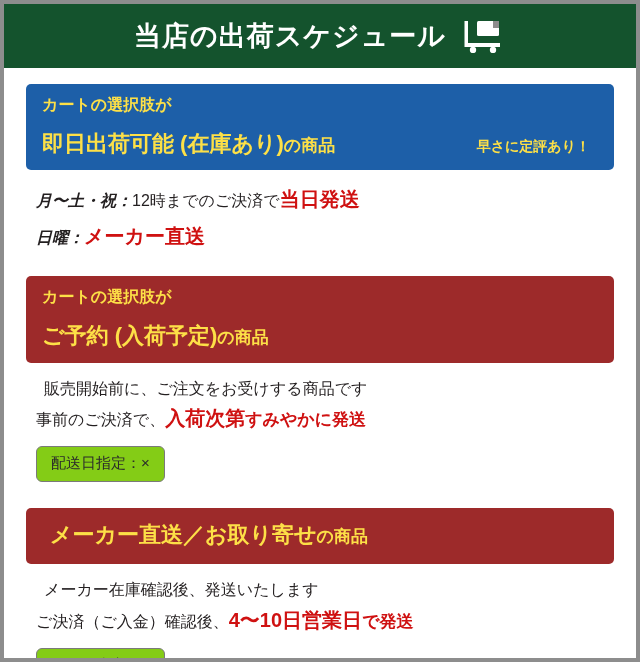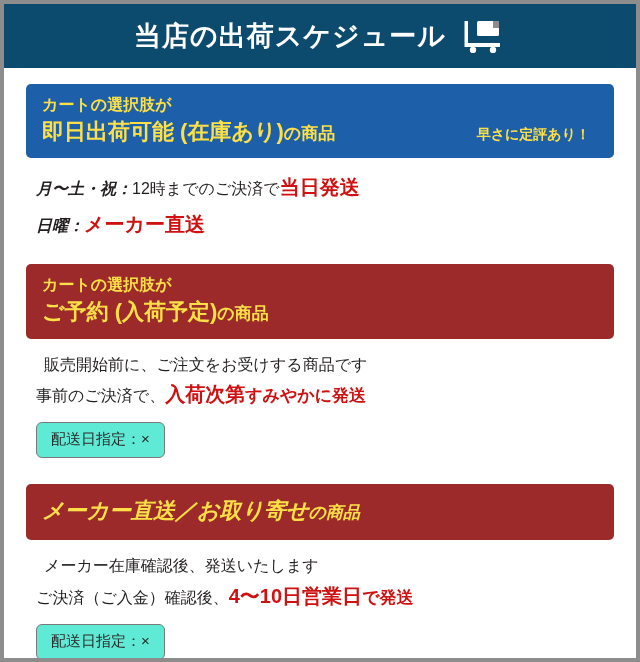--- a/index.html
+++ b/index.html
@@ -17,21 +17,21 @@
     position: relative;
     width: 640px;
     height: 662px;
     box-sizing: border-box;
     border: 4px solid #8d8d8d;
     background: #ffffff;
     overflow: hidden;
   }
   .header {
     height: 64px;
-    background: #0c4a6e;
+    background: #14532d;
     display: flex;
     align-items: center;
     justify-content: center;
     gap: 14px;
   }
   .header-title {
     color: #ffffff;
     font-size: 27px;
     font-weight: bold;
     letter-spacing: 1px;
@@ -59,40 +59,39 @@
 
   .banner-small {
     font-size: 16px;
     font-weight: bold;
     line-height: 1.35;
   }
   .banner-big {
     font-size: 22px;
     font-weight: bold;
     line-height: 1.35;
-    margin-top: 1px;
+    margin-top: 13px;
   }
   .banner-big .suffix {
     font-size: 17px;
     font-weight: bold;
   }
   .banner-note {
     position: absolute;
     right: 24px;
     bottom: 14px;
     font-size: 14px;
     font-weight: bold;
     white-space: nowrap;
   }
   .banner-single {
     font-size: 22px;
     font-weight: bold;
     line-height: 1.3;
-    padding: 13px 16px 14px 16px;
-    font-style: italic;
+    padding: 13px 16px 14px 24px;
   }
   .banner-single .suffix {
     font-size: 17px;
   }
 
   
   .details {
     padding: 14px 6px 6px 10px;
   }
   .detail-line {
@@ -116,21 +115,21 @@
   }
 
   .tag {
     display: inline-block;
     border: 1.5px solid #7a7a7a;
     border-radius: 6px;
     padding: 7px 14px 8px 14px;
     font-size: 15px;
     color: #2b2b2b;
     margin-top: 6px;
-    background: #5eead4;
+    background: #84cc16;
     white-space: nowrap;
   }
   .gap-md { height: 20px; }
   .gap-sm { height: 12px; }
 </style>
 </head>
 <body>
 
 <div class="page">
 

